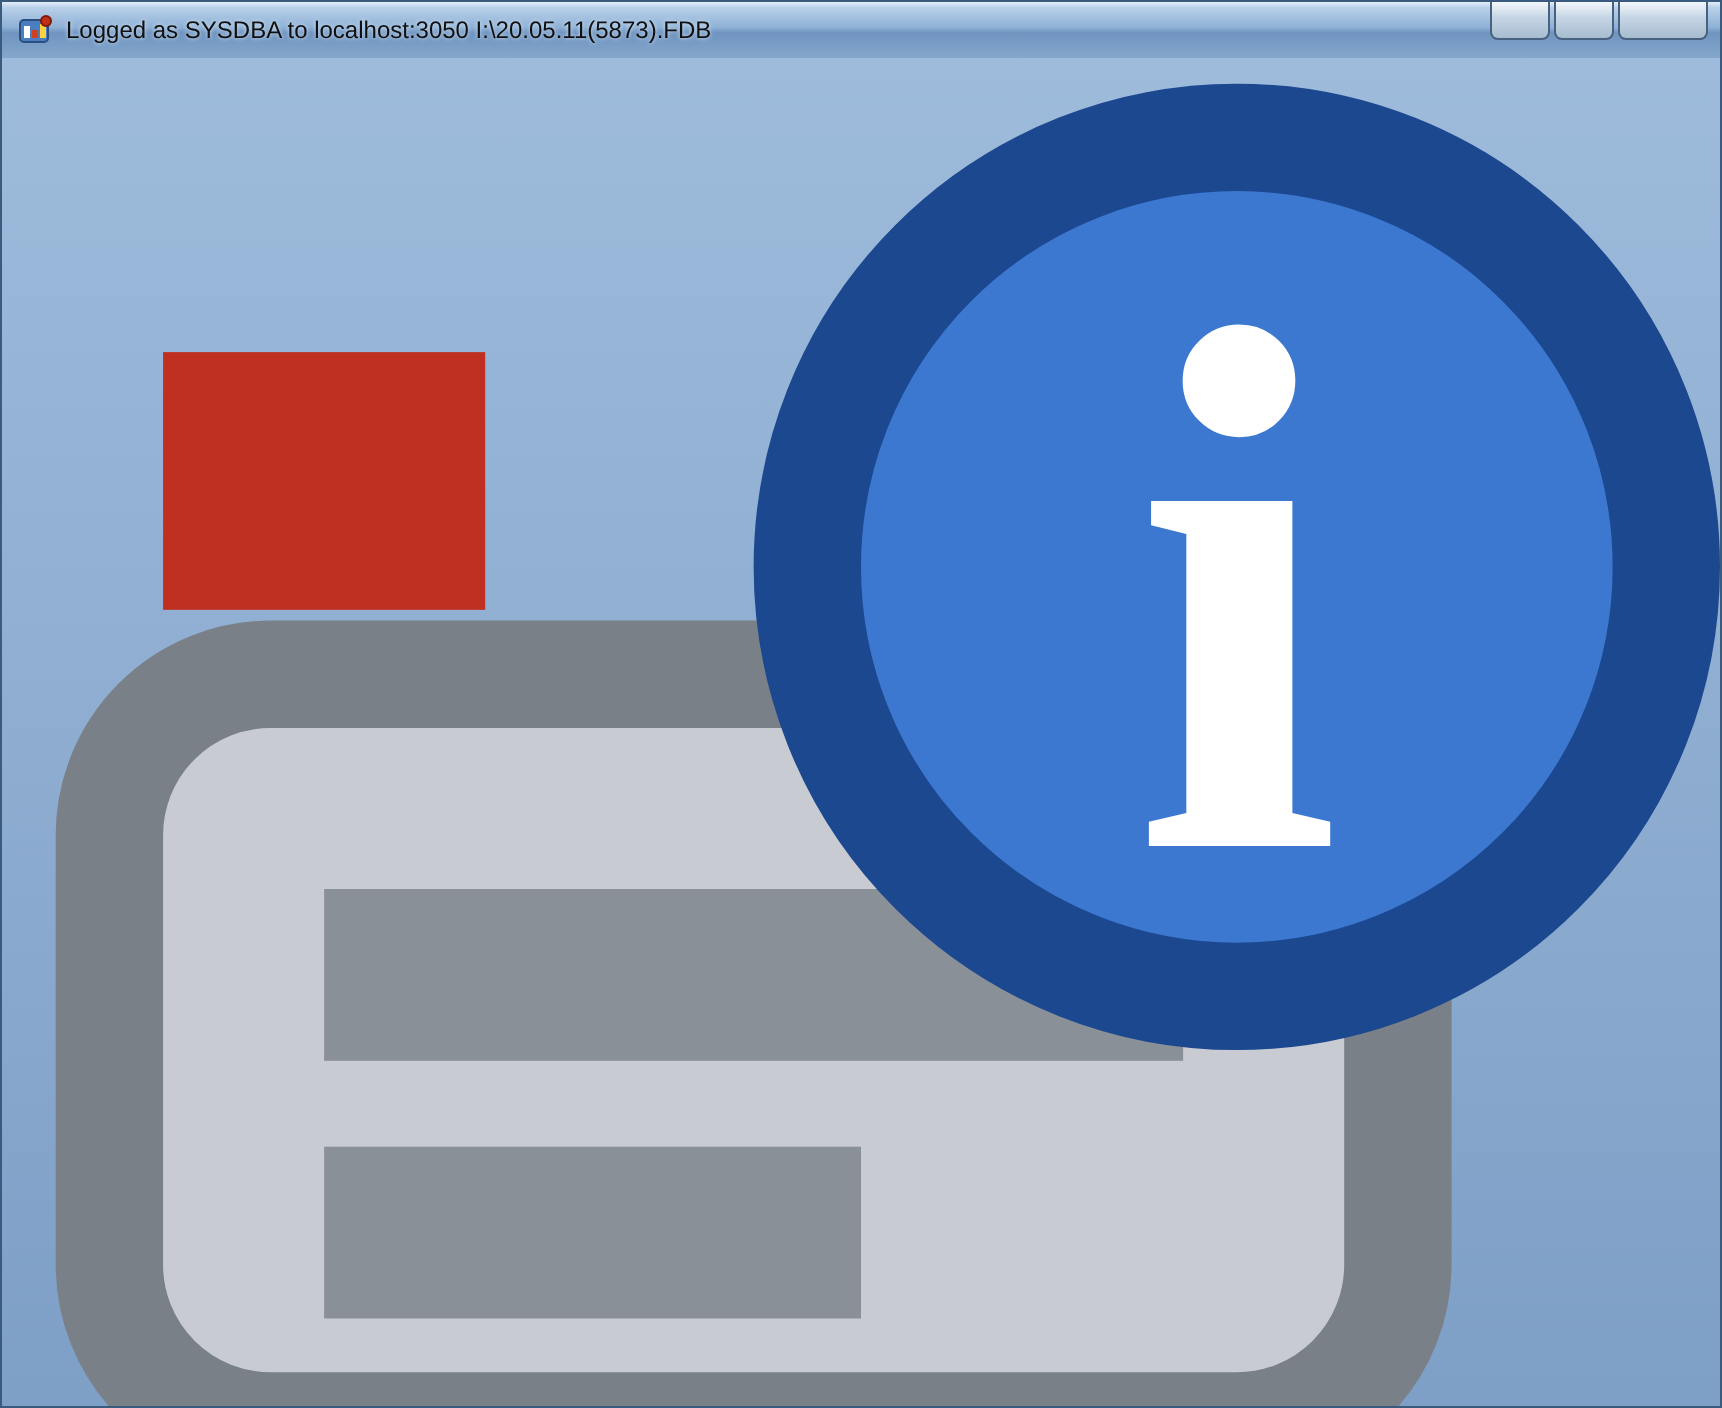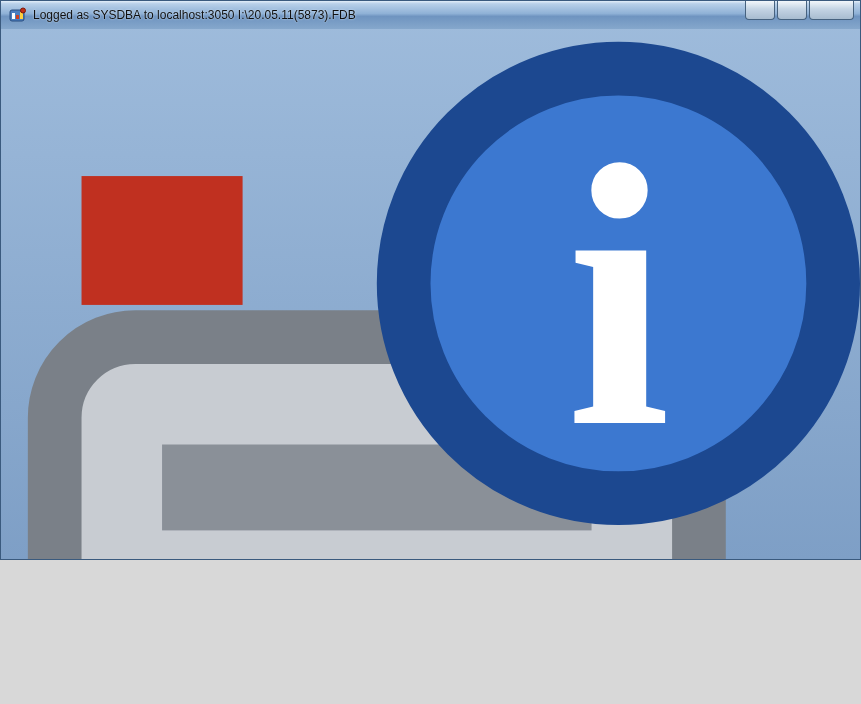--- a/index.html
+++ b/index.html
@@ -1,17 +1,17 @@
 <!DOCTYPE html>
 <html><head>
 <meta charset="utf-8">
 <style>
   html,body{margin:0;padding:0;background:#D8D8D8;}
   *{box-sizing:border-box;}
-  .win{position:relative;width:861px;height:560px;font-family:"Liberation Sans",sans-serif;font-size:12px;color:#000;
+  .win{position:relative;width:861px;height:704px;font-family:"Liberation Sans",sans-serif;font-size:12px;color:#000;
        background:linear-gradient(180deg,#9FBCDC,#7E9FC6);overflow:hidden;border:1px solid #3A5A7E;}
   
   .titlebar{position:absolute;top:0;left:0;right:0;height:28px;
      background:linear-gradient(180deg,#E3EEF9 0%,#B8D0E9 10%,#8FB1D6 45%,#6F94C0 55%,#85A7CC 100%);
      display:flex;align-items:center;}
   .appicon{width:18px;height:16px;margin:0 6px 0 8px;}
   .title-text{font-size:12px;color:#101010;text-shadow:0 0 2px #D8E8F8;}
   .winbtns{position:absolute;right:6px;top:0;display:flex;gap:2px;}
   .wbtn{height:19px;border:1px solid #46627F;border-top:none;border-radius:0 0 4px 4px;
         background:linear-gradient(180deg,#F2F7FB,#C4D4E4 45%,#A8BCD0);display:flex;align-items:center;justify-content:center;position:relative;}

